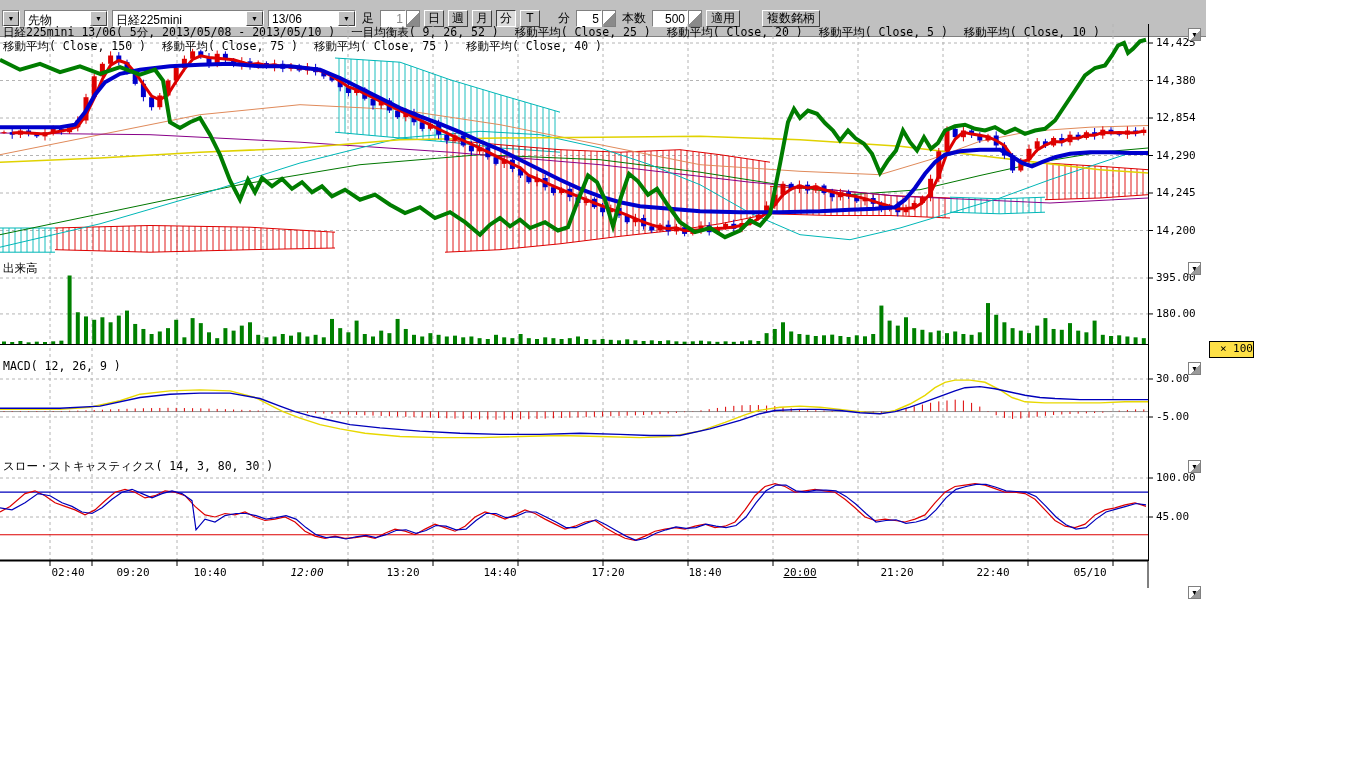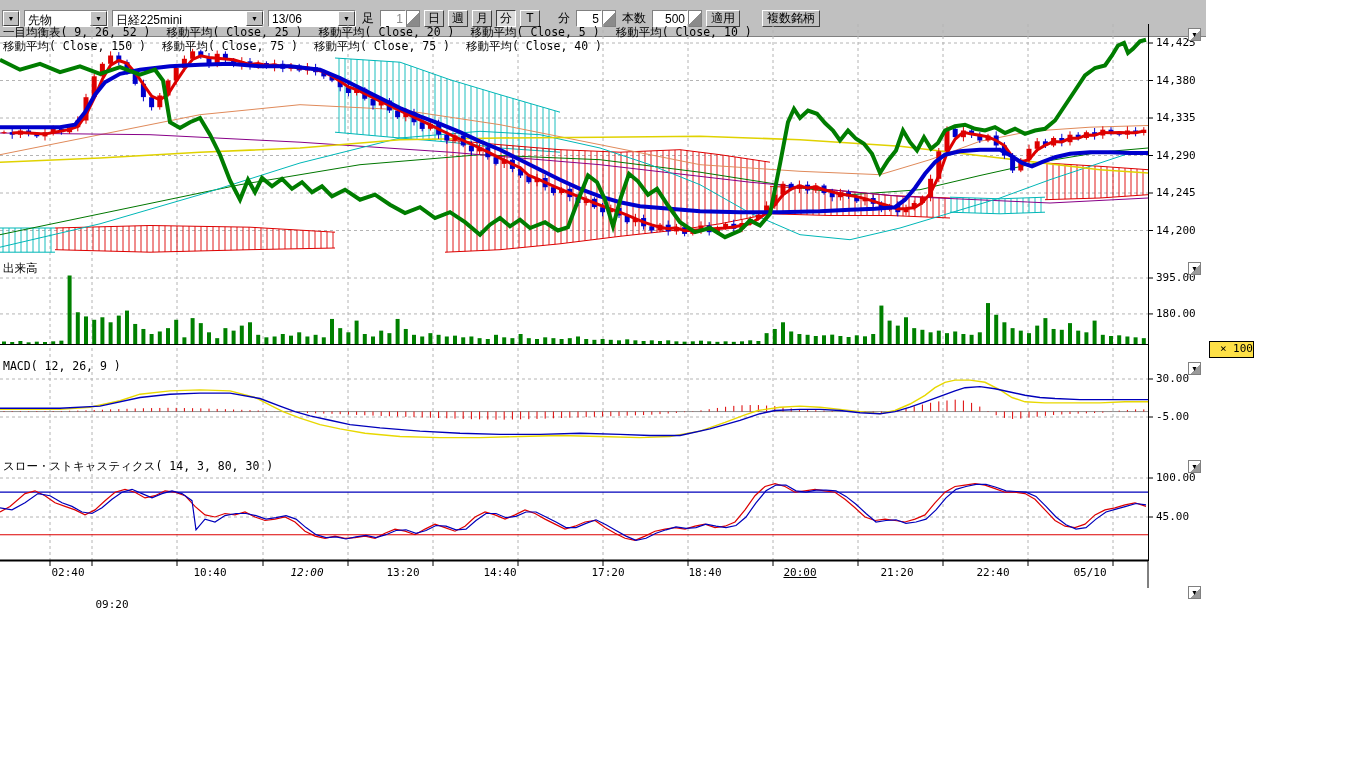--- a/index.html
+++ b/index.html
@@ -752,51 +752,52 @@
       <line x1="1148" y1="230.5" x2="1153" y2="230.5" stroke="#000"></line>
       <line x1="1148" y1="278" x2="1153" y2="278" stroke="#000"></line>
       <line x1="1148" y1="313.9240506329114" x2="1153" y2="313.9240506329114" stroke="#000"></line>
       <line x1="1148" y1="379" x2="1153" y2="379" stroke="#000"></line>
       <line x1="1148" y1="417" x2="1153" y2="417" stroke="#000"></line>
       <line x1="1148" y1="478" x2="1153" y2="478" stroke="#000"></line>
       <line x1="1148" y1="517" x2="1153" y2="517" stroke="#000"></line>
     </svg>
 
   <div class="legend-row" style="top:25px" id="legend1">
+      <span>日経225mini 13/06( 5分, 2013/05/08 - 2013/05/10 )</span>
       <span>一目均衡表( 9, 26, 52 )</span>
       <span>移動平均( Close, 25 )</span>
       <span>移動平均( Close, 20 )</span>
       <span>移動平均( Close, 5 )</span>
       <span>移動平均( Close, 10 )</span>
     </div>
   <div class="legend-row" style="top:39px" id="legend2">
       <span>移動平均( Close, 150 )</span>
       <span>移動平均( Close, 75 )</span>
       <span>移動平均( Close, 75 )</span>
       <span>移動平均( Close, 40 )</span>
     </div>
   <div class="panel-label" style="left:3px;top:261px">出来高</div>
   <div class="panel-label" style="left:3px;top:359px">MACD( 12, 26, 9 )</div>
   <div class="panel-label" style="left:3px;top:459px">スロー・ストキャスティクス( 14, 3, 80, 30 )</div>
   <div class="mult-box">× 100</div>
   <div id="overlay-layer">
       <div class="ylab" style="left: 1156px; top: 36px;">14,425</div>
       <div class="ylab" style="left: 1156px; top: 73.5px;">14,380</div>
-      <div class="ylab" style="left: 1156px; top: 111px;">14,335</div>
+      <div class="ylab" style="left: 1156px; top: 111px;">12,854</div>
       <div class="ylab" style="left: 1156px; top: 148.5px;">14,290</div>
       <div class="ylab" style="left: 1156px; top: 186px;">14,245</div>
       <div class="ylab" style="left: 1156px; top: 223.5px;">14,200</div>
       <div class="ylab" style="left: 1156px; top: 271px;">395.00</div>
       <div class="ylab" style="left: 1156px; top: 306.924px;">180.00</div>
       <div class="ylab" style="left: 1156px; top: 372px;">30.00</div>
       <div class="ylab" style="left: 1156px; top: 410px;">-5.00</div>
       <div class="ylab" style="left: 1156px; top: 471px;">100.00</div>
       <div class="ylab" style="left: 1156px; top: 510px;">45.00</div>
       <div class="xlab" style="left: 68px;">02:40</div>
-      <div class="xlab" style="left: 112px; margin-top: 32px;">09:20</div>
+      <div class="xlab" style="left: 133px;">09:20</div>
       <div class="xlab" style="left: 210px;">10:40</div>
       <div class="xlab" style="left: 307px; font-style: italic;">12:00</div>
       <div class="xlab" style="left: 403px;">13:20</div>
       <div class="xlab" style="left: 500px;">14:40</div>
       <div class="xlab" style="left: 608px;">17:20</div>
       <div class="xlab" style="left: 705px;">18:40</div>
       <div class="xlab" style="left: 800px; text-decoration: underline;">20:00</div>
       <div class="xlab" style="left: 897px;">21:20</div>
       <div class="xlab" style="left: 993px;">22:40</div>
       <div class="xlab" style="left: 1090px;">05/10</div>

